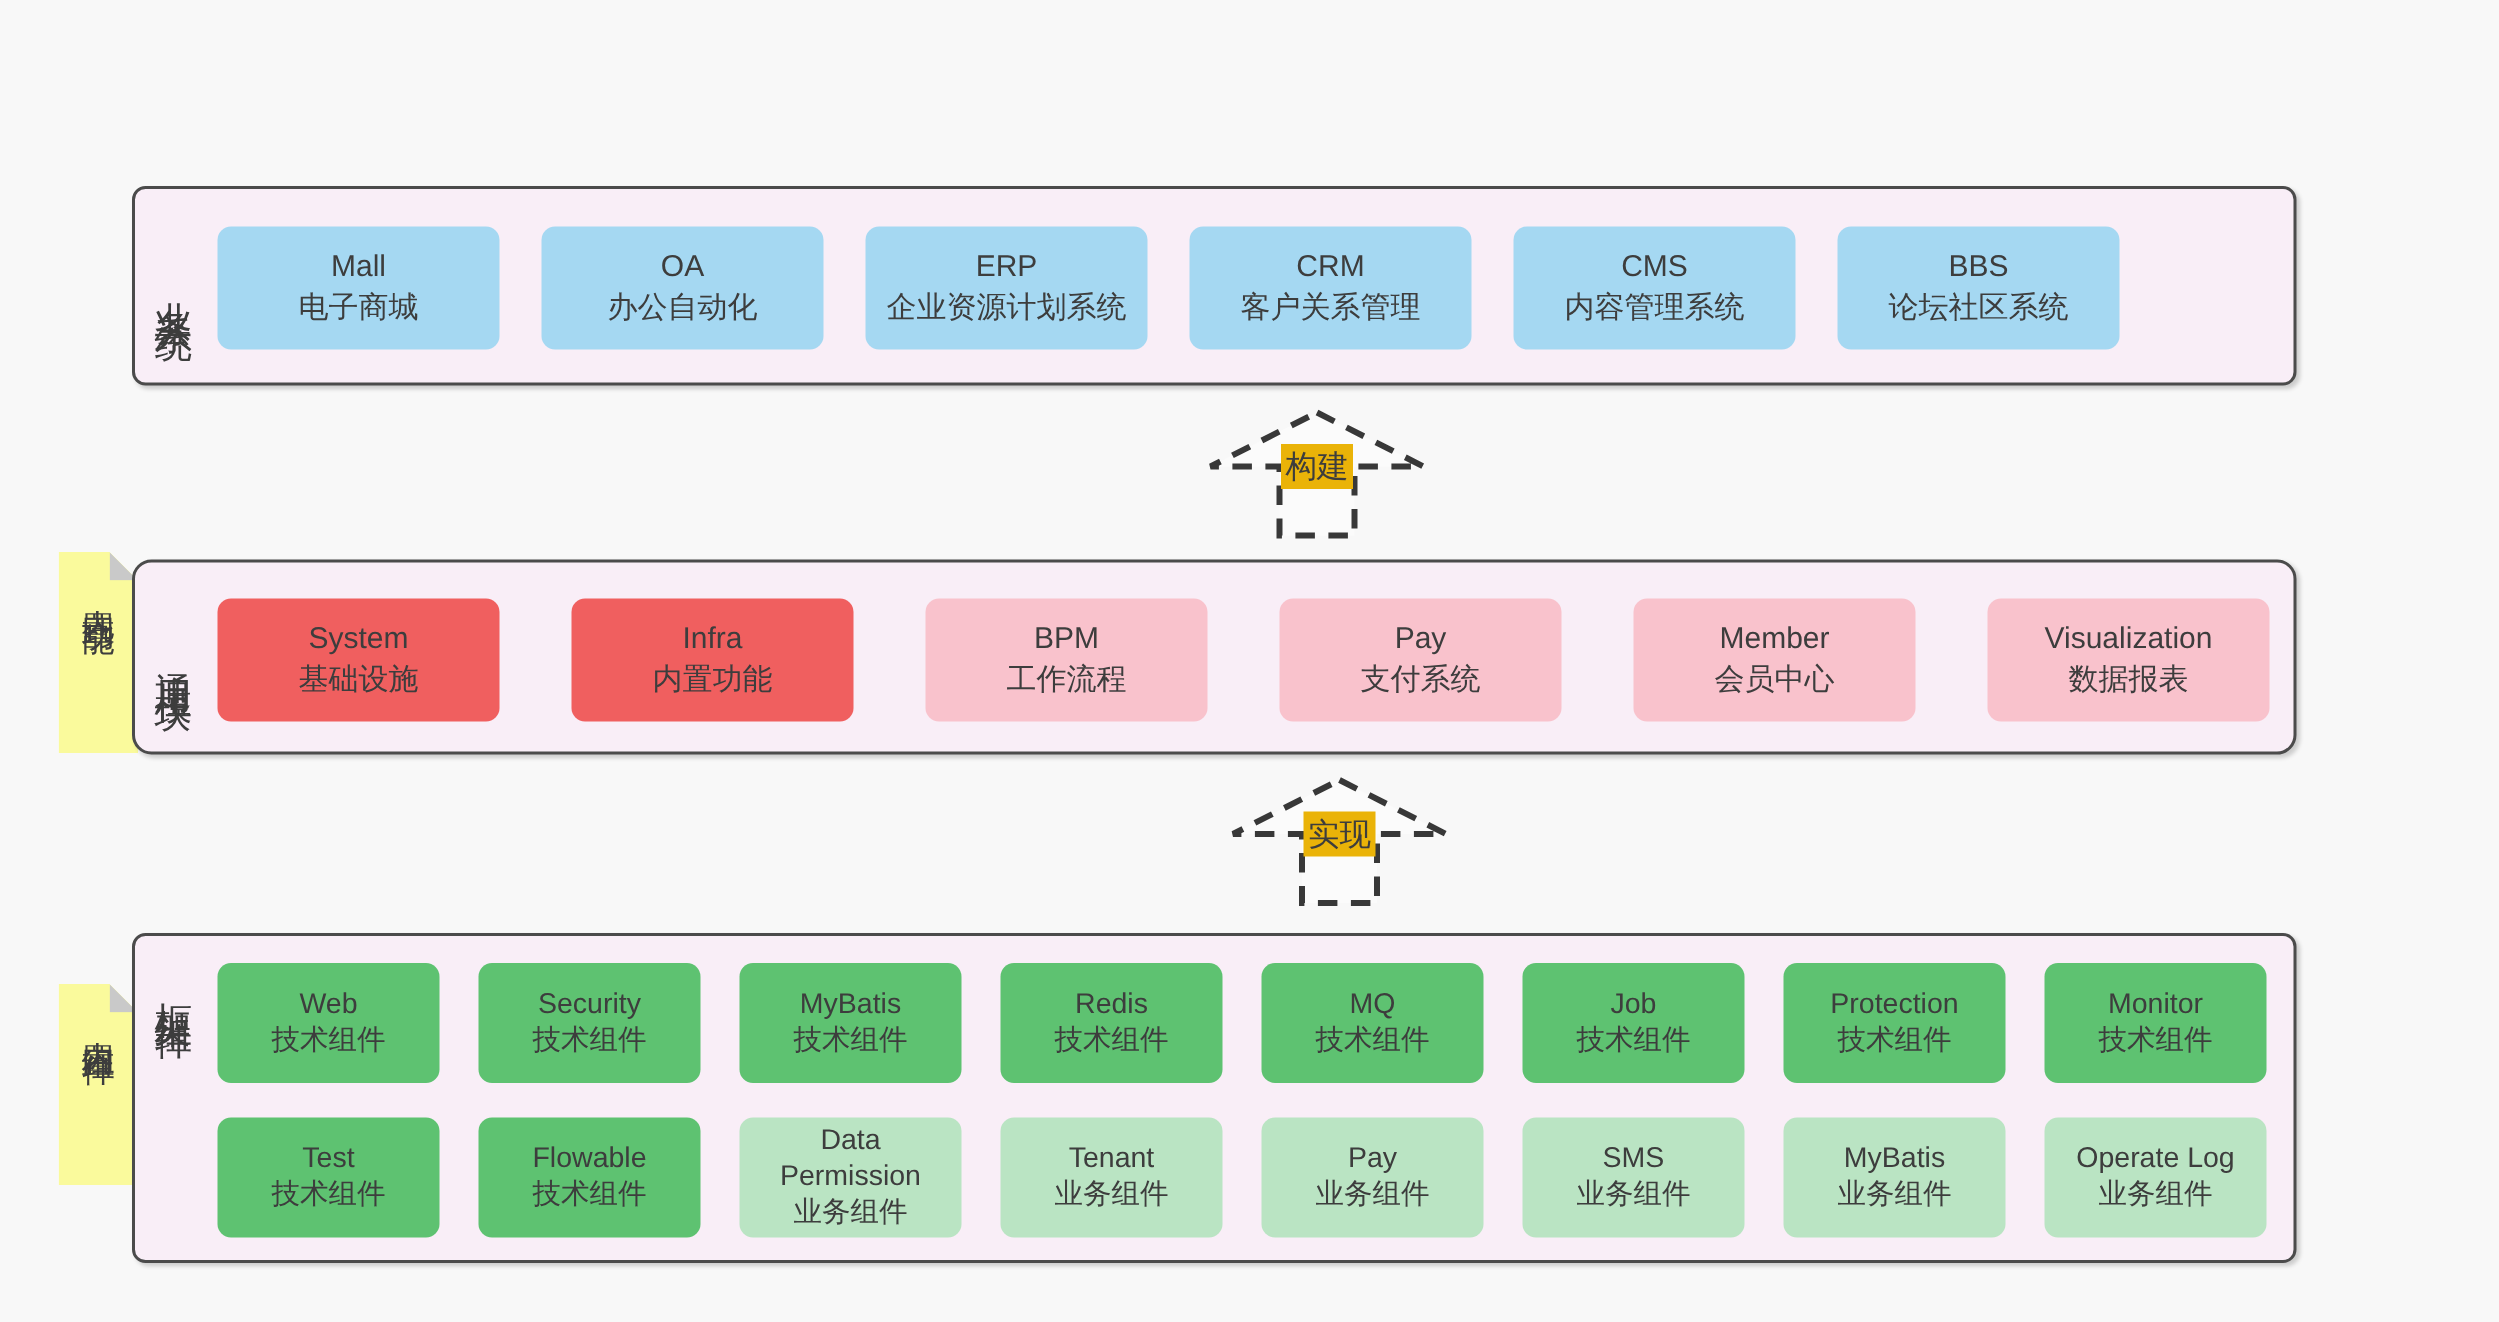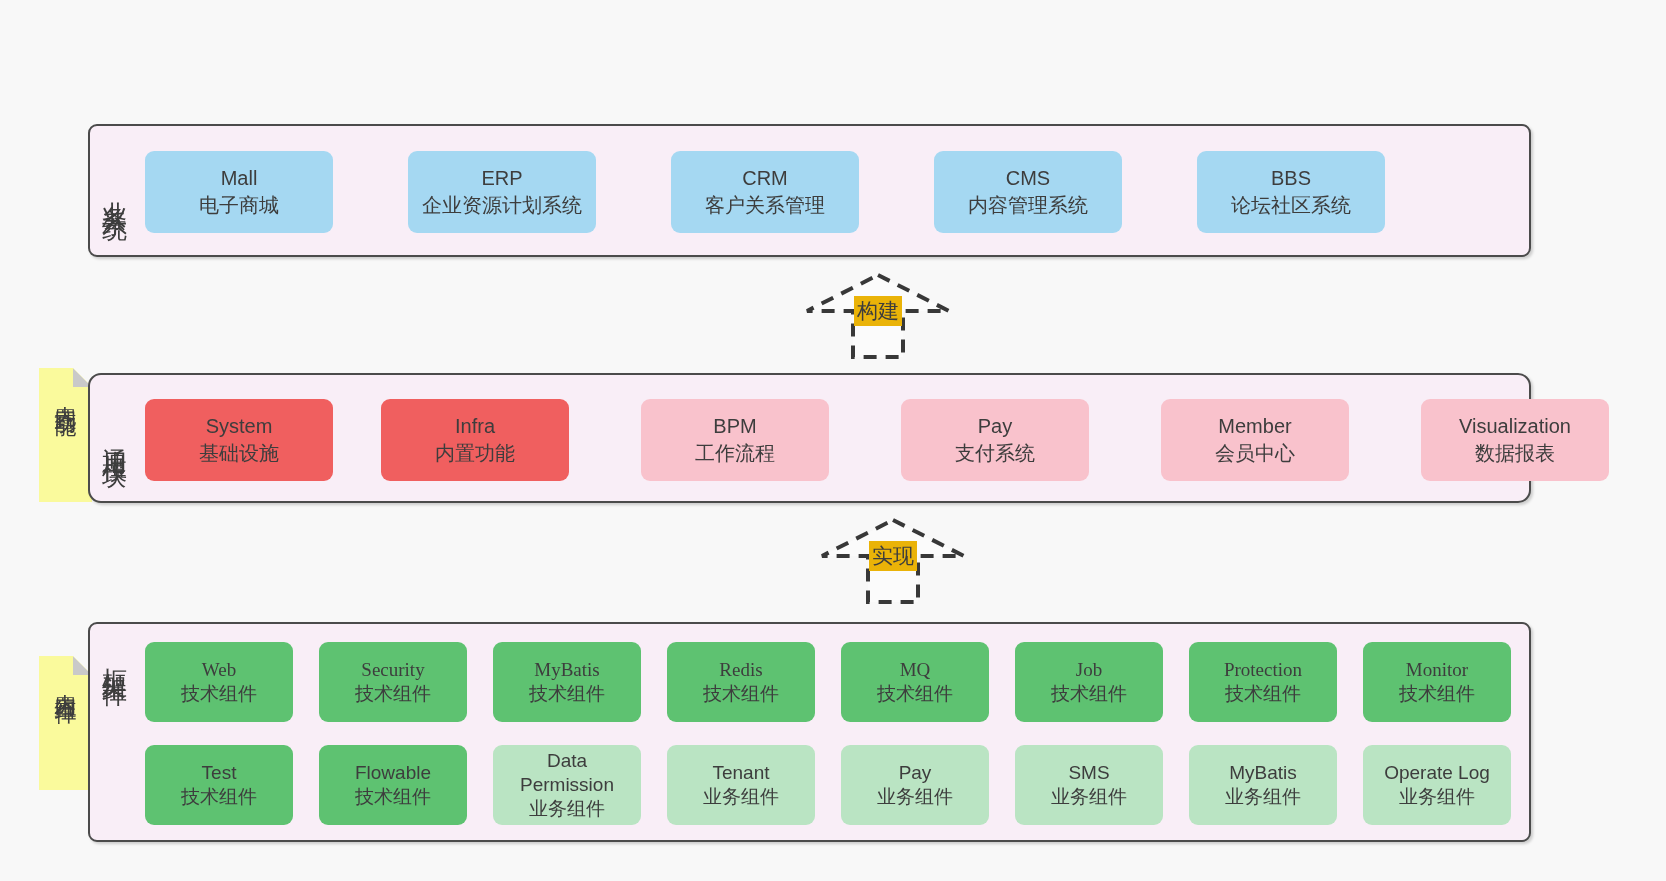--- a/index.html
+++ b/index.html
@@ -26,36 +26,36 @@
 
   .panel-label{
     position:absolute;left:12px;top:50%;transform:translateY(-50%);
     writing-mode:vertical-lr;text-orientation:upright;
     font-size:25px;letter-spacing:5px;line-height:1;color:var(--text);white-space:nowrap;
   }
   .panel-framework .panel-label{top:24px;transform:none;}
 
   
   .box-row{position:absolute;left:55px;display:flex;}
-  .row-business{top:25px;gap:75px;}
+  .row-business{top:25px;gap:28px;}
   .row-modules{top:24px;gap:48px;}
-  .row-fw-1{top:18px;gap:26px;font-family:Liberation Serif, serif;}
+  .row-fw-1{top:18px;gap:26px;}
   .row-fw-2{top:121px;gap:26px;}
 
   .box{
     box-sizing:border-box;border-radius:9px;padding:2px 6px;
     display:flex;flex-direction:column;align-items:center;justify-content:center;
     text-align:center;color:var(--text);
   }
   .row-business .box,.row-modules .box{width:188px;height:82px;font-size:20px;line-height:27px;}
   .row-fw-1 .box,.row-fw-2 .box{width:148px;height:80px;font-size:19px;line-height:24px;}
 
   .box.blue{background:var(--blue);}
   .box.red{background:var(--red);}
-  .box.pink{background:var(--pink);margin-left:24px;}
+  .box.pink{background:var(--pink);}
   .box.green{background:var(--green);}
   .box.green-light{background:var(--green-light);}
 
   
   .sticky-tab{
     position:absolute;left:39px;width:53px;background:var(--yellow);z-index:0;
     clip-path:polygon(0 0, calc(100% - 19px) 0, 100% 19px, 100% 100%, 0 100%);
   }
   .tab-modules{top:368px;height:134px;}
   .tab-framework{top:656px;height:134px;}
@@ -85,20 +85,24 @@
 <div class="stage">
 
   <section class="panel panel-business">
     <div class="panel-label">业务系统</div>
     <div class="box-row row-business">
       <div class="box blue">
         <span class="box-name">Mall</span>
         <span class="box-desc">电子商城</span>
       </div>
       <div class="box blue">
+        <span class="box-name">OA</span>
+        <span class="box-desc">办公自动化</span>
+      </div>
+      <div class="box blue">
         <span class="box-name">ERP</span>
         <span class="box-desc">企业资源计划系统</span>
       </div>
       <div class="box blue">
         <span class="box-name">CRM</span>
         <span class="box-desc">客户关系管理</span>
       </div>
       <div class="box blue">
         <span class="box-name">CMS</span>
         <span class="box-desc">内容管理系统</span>

